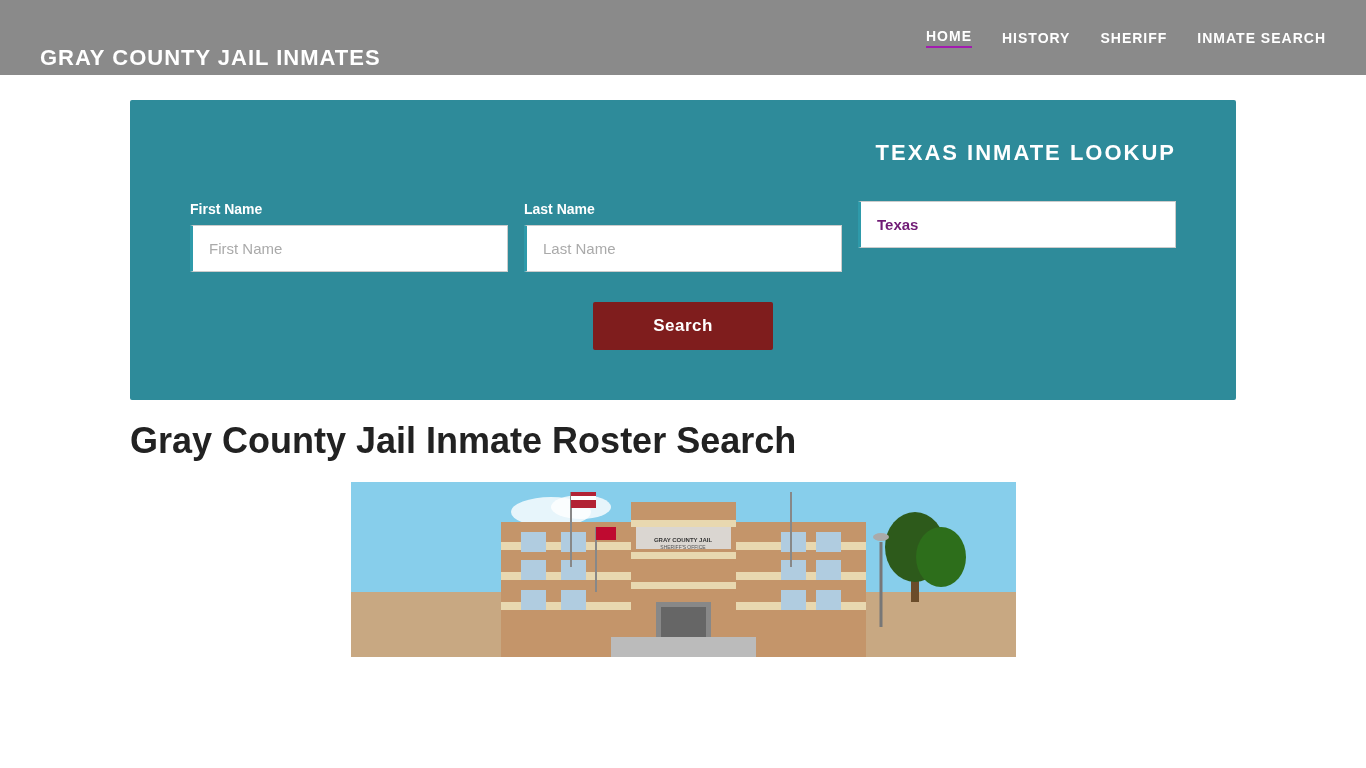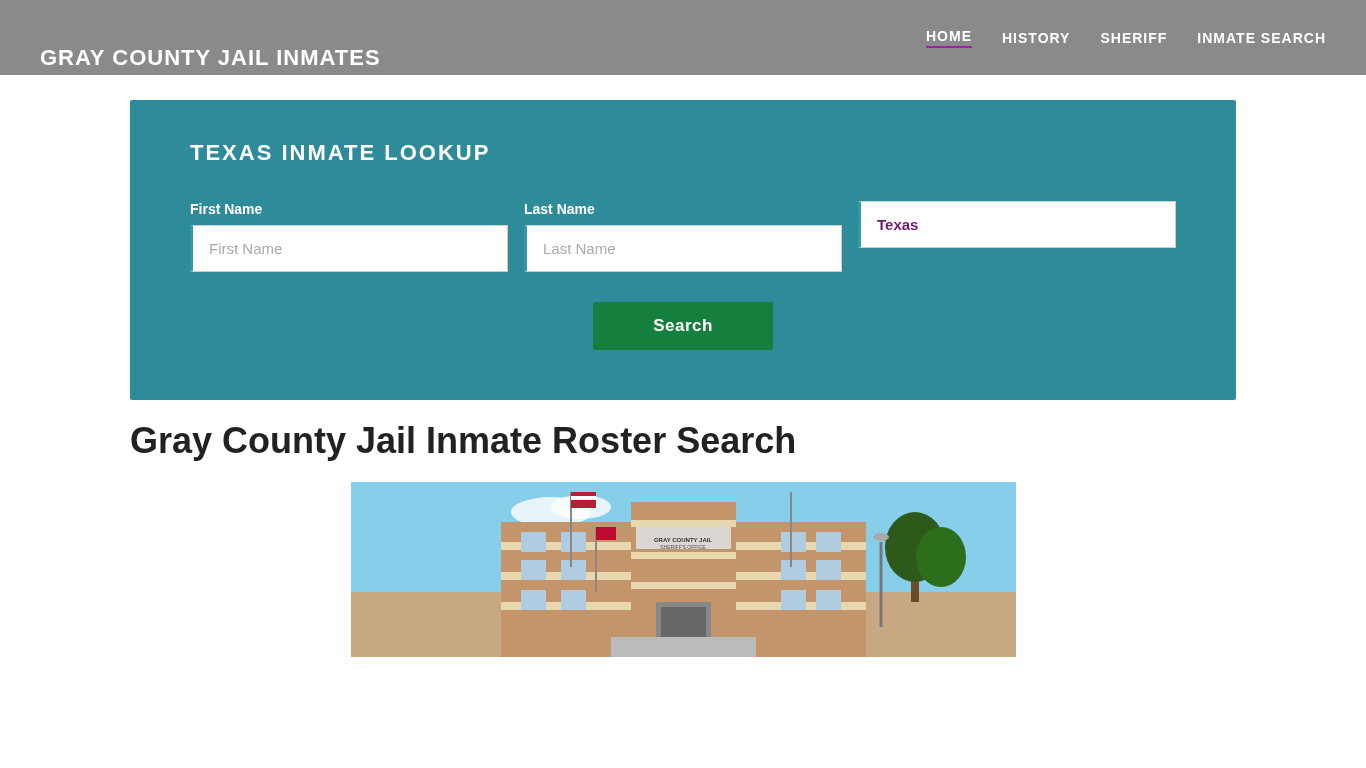--- a/index.html
+++ b/index.html
@@ -66,21 +66,21 @@
       background: #2e8b9a;
       margin: 0 130px;
       padding: 40px 60px 50px 60px;
       border-radius: 2px;
     }
 
     .search-title {
       color: #ffffff;
       font-size: 22px;
       font-weight: 700;
-      text-align: left;
+      text-align: right;
       letter-spacing: 2px;
       margin-bottom: 35px;
       text-transform: uppercase;
     }
 
     .form-row {
       display: flex;
       gap: 16px;
       margin-bottom: 30px;
       justify-content: space-between;
@@ -118,21 +118,21 @@
       font-weight: 600;
       border-left: 3px solid #2e9aaa;
     }
 
     .search-button-row {
       display: flex;
       justify-content: center;
     }
 
     .search-button {
-      background: #15803d;
+      background: #7f1d1d;
       color: #ffffff;
       border: none;
       padding: 14px 60px;
       font-size: 17px;
       font-weight: 600;
       cursor: pointer;
       border-radius: 2px;
       letter-spacing: 0.5px;
     }
 

